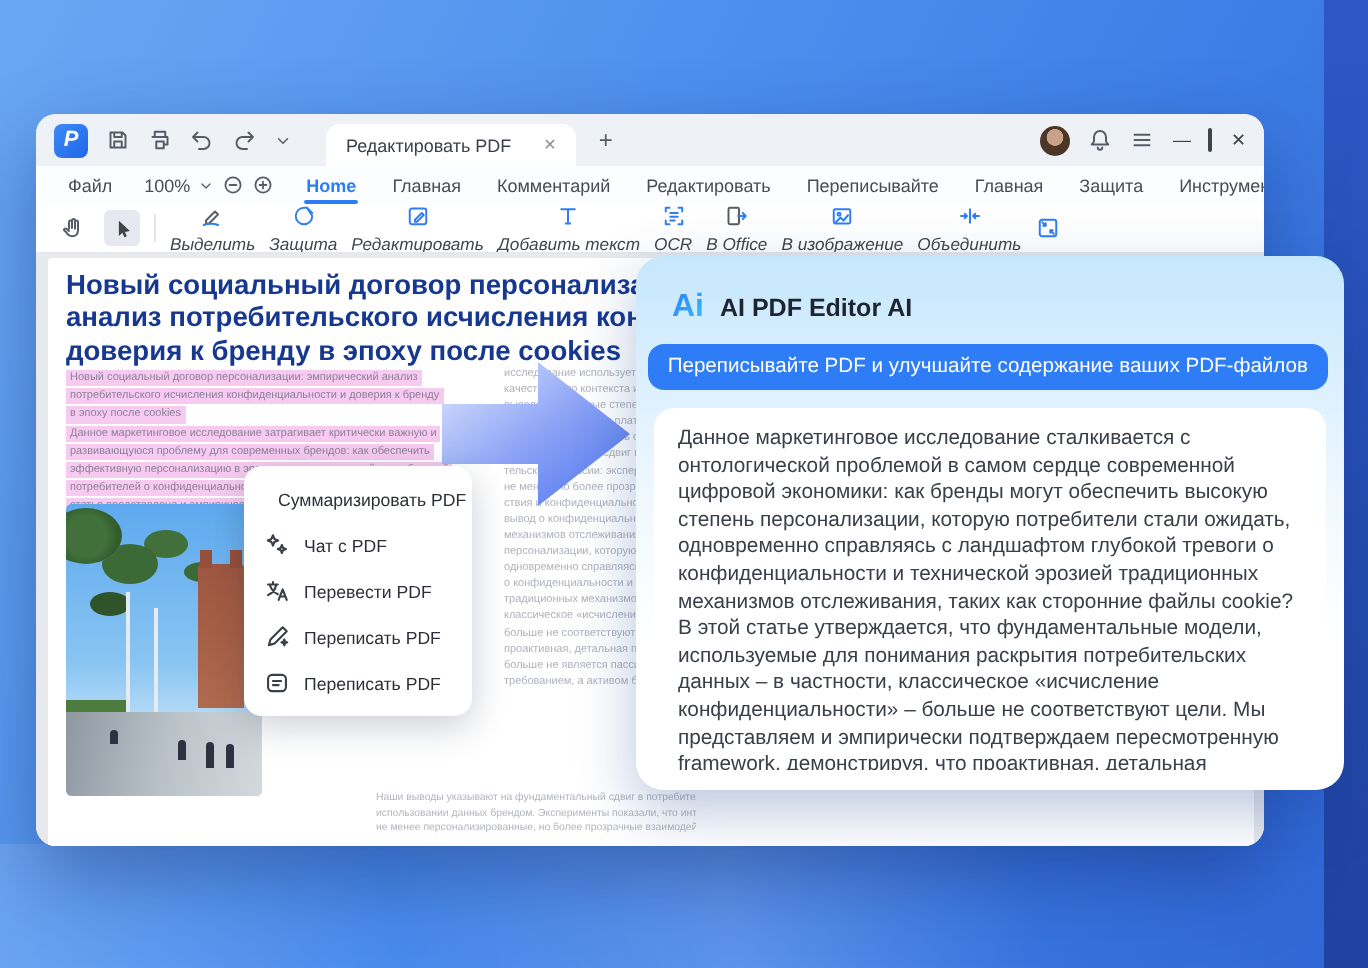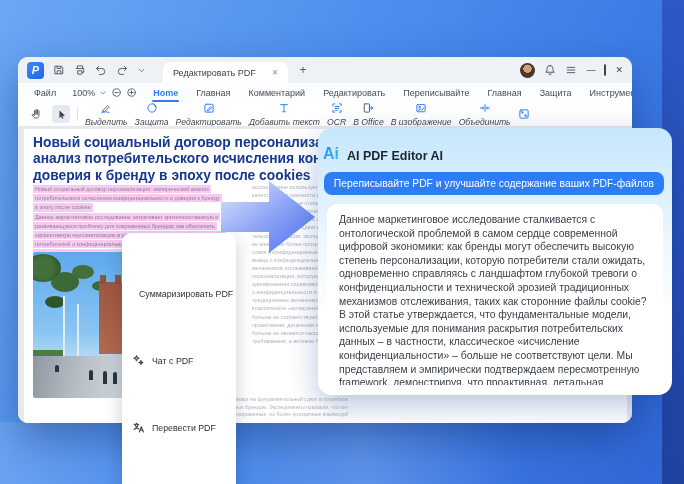--- a/index.html
+++ b/index.html
@@ -61,31 +61,31 @@
     background:radial-gradient(circle,#41703a 0 45%,#335c2d 70%);
     box-shadow:22px 14px 0 -4px #3c6a36, 40px 4px 0 -7px #41703a, 58px 18px 0 -9px #3c6a36, 12px 34px 0 -8px #2f5429; }
   .ph-lamp { position:absolute; width:1.5px; background:#e4ecf2; }
   .ph-road { position:absolute; left:0; right:0; bottom:0; height:42px; background:linear-gradient(100deg,#8f98a1 0%,#b9c1c8 50%,#d3dade 100%); }
   .ph-grass { position:absolute; left:0; bottom:34px; width:30px; height:14px; background:#4e7c3e; }
   .ph-fig { position:absolute; width:4px; height:10px; border-radius:2px 2px 0 0; background:#2c3340; }
 
   
   .ctx-menu { position:absolute; left:122px; top:233px; width:114px; background:#fff; border-radius:9px;
     box-shadow:0 5px 18px rgba(20,30,60,.22); padding:5px 0; z-index:30; }
-  .ctx-item { display:flex; align-items:center; gap:7px; height:23px; padding:0 10px; font-size:8.8px; color:#2c3036; white-space:nowrap;margin-top:44px; }
+  .ctx-item { display:flex; align-items:center; gap:7px; height:23px; padding:0 10px; font-size:8.8px; color:#2c3036; white-space:nowrap; }
   .ctx-item .ic { stroke:#3b4046; }
 
   
   .arrow-wrap { position:absolute; left:221px; top:179px; z-index:20; }
 
   
   .ai-panel { position:absolute; left:318px; top:128px; width:354px; height:267px; border-radius:14px;
     background:linear-gradient(180deg,#c5e7fc 0%,#dbeffe 22%,#f2f9fe 48%,#ffffff 72%);
     box-shadow:0 10px 30px rgba(20,60,140,.30); z-index:40; }
-  .ai-header { display:flex; align-items:flex-end; gap:8px; padding:17px 16px 0 5px; }
+  .ai-header { display:flex; align-items:center; gap:8px; padding:17px 16px 0 18px; }
   .ai-logo { font-size:16px; font-weight:800; background:linear-gradient(135deg,#2f7df6,#38c6f4);
     -webkit-background-clip:text; background-clip:text; color:transparent; }
   .ai-title { font-size:12.5px; font-weight:bold; color:#1d2531; }
   .ai-btn-row { display:flex; justify-content:flex-end; padding:9px 8px 0 0; }
   .ai-btn { background:#2e7df6; color:#fff; font-size:10.3px; border:none; border-radius:8px; padding:6px 10px; font-family:inherit; }
   .ai-body { position:absolute; left:9px; right:9px; top:76px; bottom:10px; background:#fff; border-radius:10px;
     padding:9px 12px; font-size:10.4px; line-height:13.6px; color:#3a4049; overflow:hidden; }
 </style>
 </head>
 <body>

